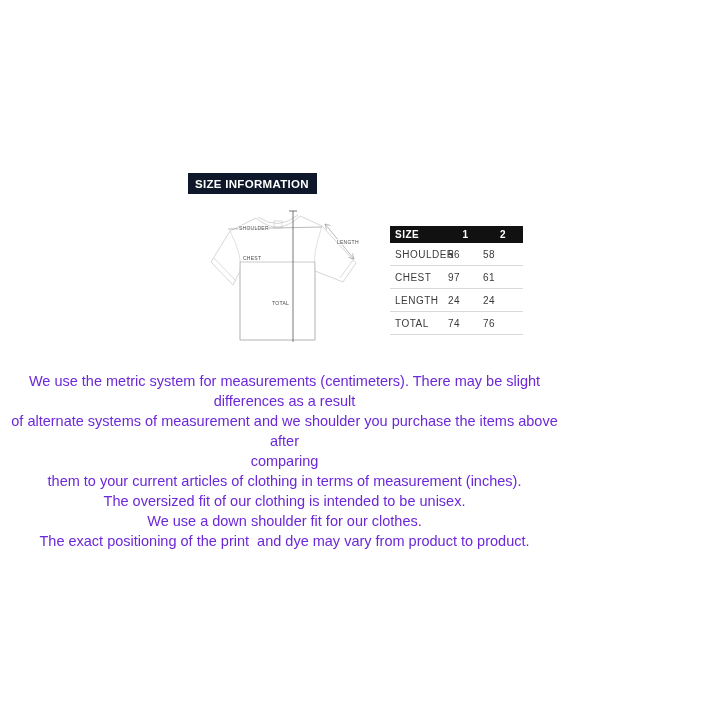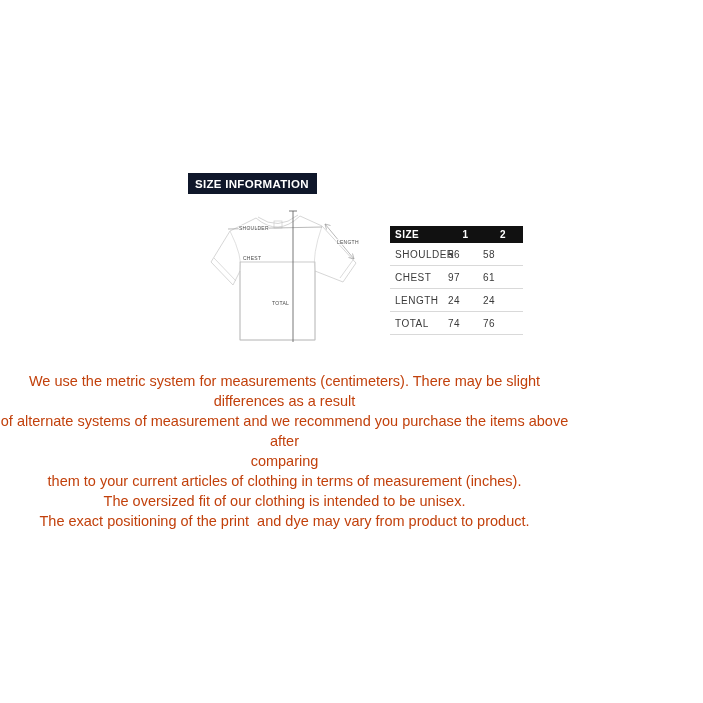--- a/index.html
+++ b/index.html
@@ -38,21 +38,21 @@
   .size-table th.h-val{text-align:center;font-weight:bold;}
   .size-table td{
     font-size:10px;color:#3a3a3a;letter-spacing:.5px;height:22px;padding:0;
     border-bottom:1px solid #d9d9d9;
   }
   .size-table td.t-label{text-align:left;padding-left:5px;}
   .size-table td.t-val{text-align:left;}
   
   .notes{
     position:absolute;top:371px;left:0;width:569px;text-align:center;
-    font-size:14.5px;line-height:20px;color:#c2410c;
+    font-size:14.5px;line-height:20px;color:#6d28d9;
   }
   .notes .line{white-space:pre-wrap;}
 </style>
 </head>
 <body>
 
 <div class="badge">
   <span>SIZE INFORMATION</span>
 </div>
 
@@ -119,18 +119,19 @@
     <tr>
       <td class="t-label">TOTAL</td>
       <td class="t-val">74</td>
       <td class="t-val">76</td>
     </tr>
   </tbody>
 </table>
 
 <div class="notes">
   <div class="line">We use the metric system for measurements (centimeters). There may be slight differences as a result</div>
-  <div class="line">of alternate systems of measurement and we recommend you purchase the items above after</div>
+  <div class="line">of alternate systems of measurement and we shoulder you purchase the items above after</div>
   <div class="line">comparing</div>
   <div class="line">them to your current articles of clothing in terms of measurement (inches).</div>
   <div class="line">The oversized fit of our clothing is intended to be unisex.</div>
+  <div class="line">We use a down shoulder fit for our clothes.</div>
   <div class="line">The exact positioning of the print  and dye may vary from product to product.</div>
 </div>
 
 </body></html>

